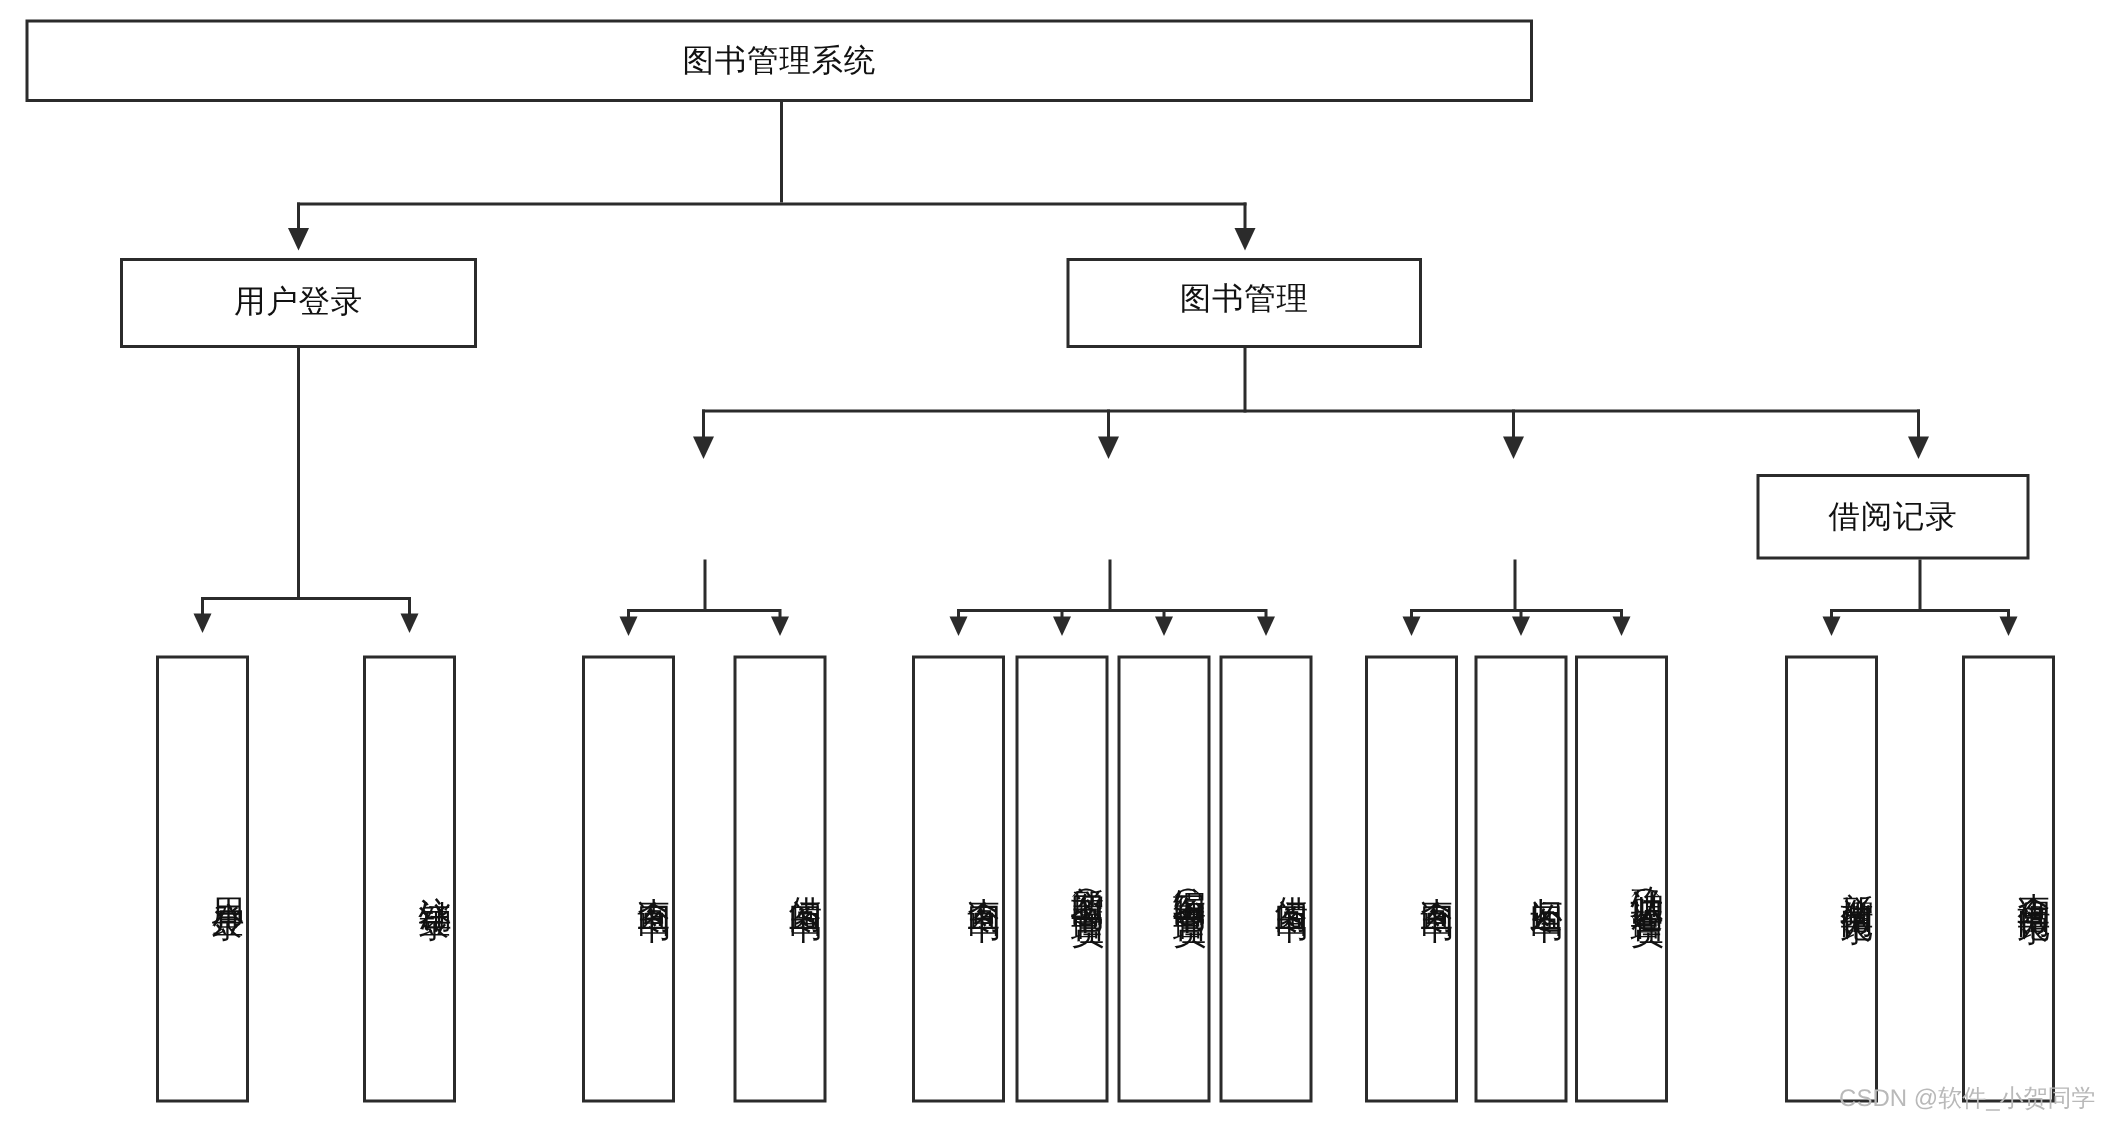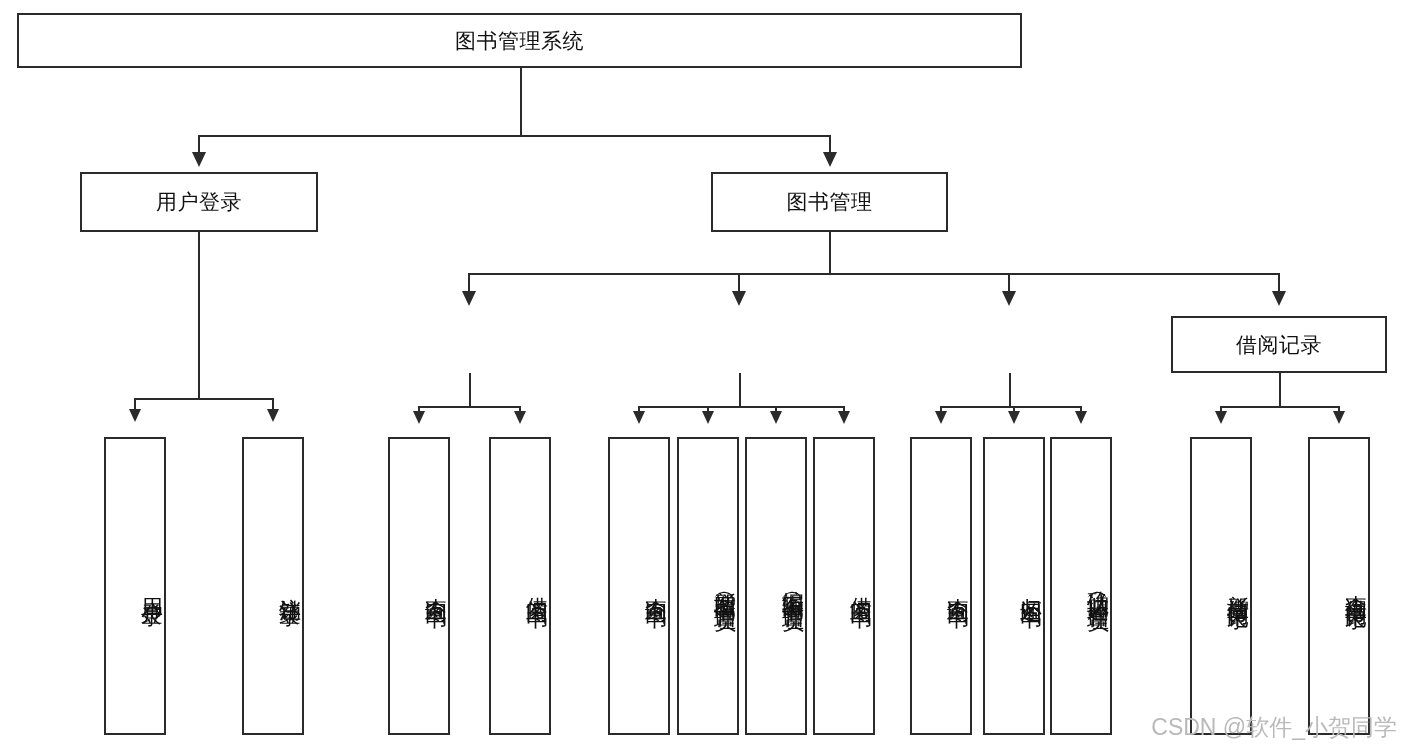--- a/index.html
+++ b/index.html
@@ -73,62 +73,62 @@
   .arrow.small {
     border-left: 6px solid transparent;
     border-right: 6px solid transparent;
     border-top: 13px solid #2b2b2b;
   }
   
   #watermark {
     position: absolute;
     right: 8px;
     bottom: 4px;
-    font-size: 23px;
+    font-size: 16px;
     color: #b9b9b9;
     white-space: nowrap;
     pointer-events: none;
   }
 </style>
 </head>
 <body>
 
 <div id="canvas">
 
   <div class="node horiz" id="node-root" style="left: 17px; top: 13px; width: 1005px; height: 55px;">图书管理系统</div>
 
   <div class="vline" style="left:520px; top:68px; height:67px;"></div>
   <div class="hline" style="left:198px; top:135px; width:633px;"></div>
   <div class="vline" style="left:198px; top:135px; height:19px;"></div>
   <div class="vline" style="left:829px; top:135px; height:19px;"></div>
   <div class="arrow" style="left:192px; top:152px;"></div>
   <div class="arrow" style="left:823px; top:152px;"></div>
 
   <div class="node horiz" id="node-l2-0" style="left: 80px; top: 172px; width: 238px; height: 60px;">用户登录</div>
-  <div class="node horiz" id="node-l2-1" style="left: 711px; top: 172px; width: 237px; height: 60px;">图书管理</div>
+  <div class="node horiz" id="node-l2-1" style="left: 711px; top: 172px; width: 237px; height: 60px; font-family: Liberation Mono, monospace;">图书管理</div>
 
   <div class="vline" style="left:198px; top:232px; height:168px;"></div>
   <div class="hline" style="left:134px; top:398px; width:140px;"></div>
   <div class="vline" style="left:134px; top:398px; height:12px;"></div>
   <div class="vline" style="left:272px; top:398px; height:12px;"></div>
   <div class="arrow small" style="left:129px; top:409px;"></div>
   <div class="arrow small" style="left:267px; top:409px;"></div>
 
   <div class="vline" style="left:829px; top:232px; height:43px;"></div>
   <div class="hline" style="left:468px; top:273px; width:812px;"></div>
   <div class="vline" style="left:468px;  top:273px; height:20px;"></div>
   <div class="vline" style="left:738px;  top:273px; height:20px;"></div>
   <div class="vline" style="left:1008px; top:273px; height:20px;"></div>
   <div class="vline" style="left:1278px; top:273px; height:20px;"></div>
   <div class="arrow" style="left:462px;  top:291px;"></div>
   <div class="arrow" style="left:732px;  top:291px;"></div>
   <div class="arrow" style="left:1002px; top:291px;"></div>
   <div class="arrow" style="left:1272px; top:291px;"></div>
 
-  <div class="node horiz" id="node-l3-3" style="left: 1171px; top: 316px; width: 216px; height: 57px;">借阅记录</div>
+  <div class="node horiz" id="node-l3-3" style="left: 1171px; top: 316px; width: 182px; height: 57px;">借阅记录</div>
 
   <div class="vline" style="left:469px; top:373px; height:34px;"></div>
   <div class="hline" style="left:418px; top:406px; width:102px;"></div>
   <div class="vline" style="left:418px; top:406px; height:6px;"></div>
   <div class="vline" style="left:519px; top:406px; height:6px;"></div>
   <div class="arrow small" style="left:413px; top:411px;"></div>
   <div class="arrow small" style="left:514px; top:411px;"></div>
 
   <div class="vline" style="left:739px; top:373px; height:34px;"></div>
   <div class="hline" style="left:638px; top:406px; width:206px;"></div>

